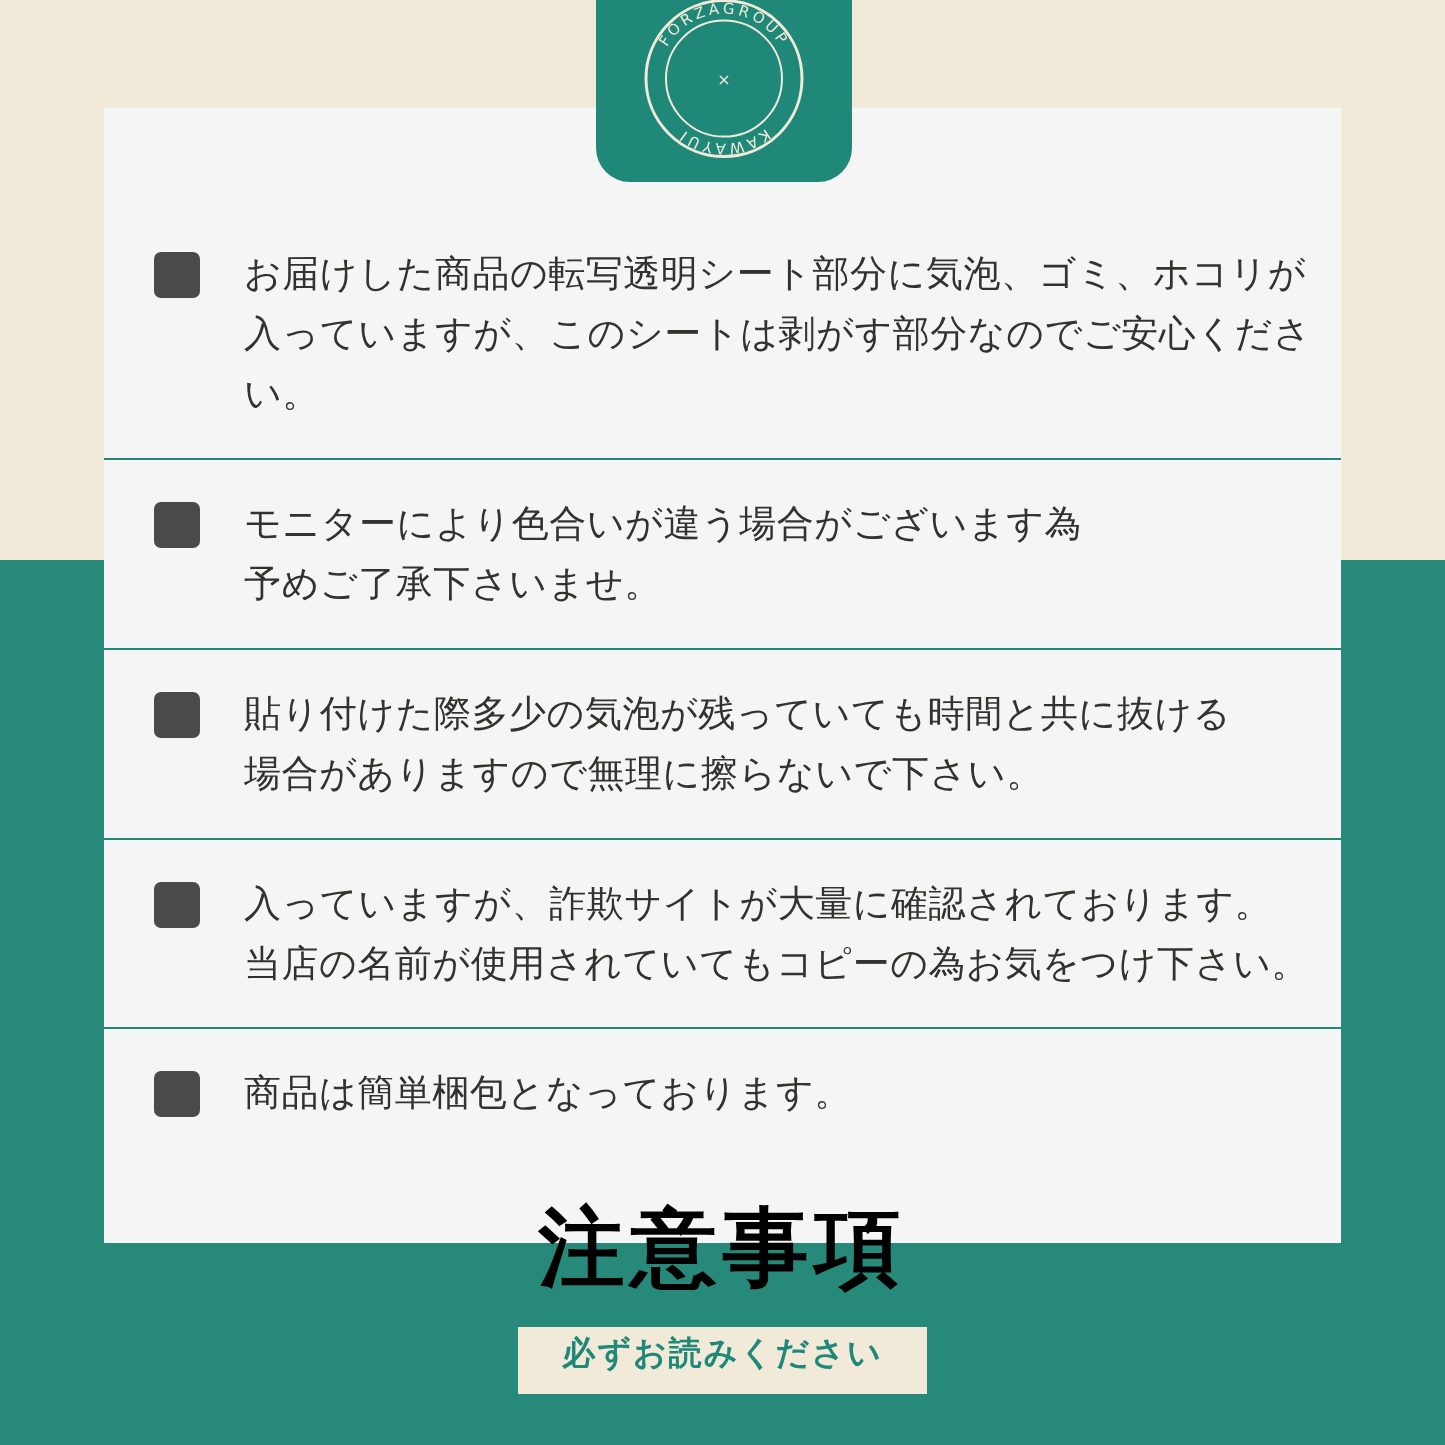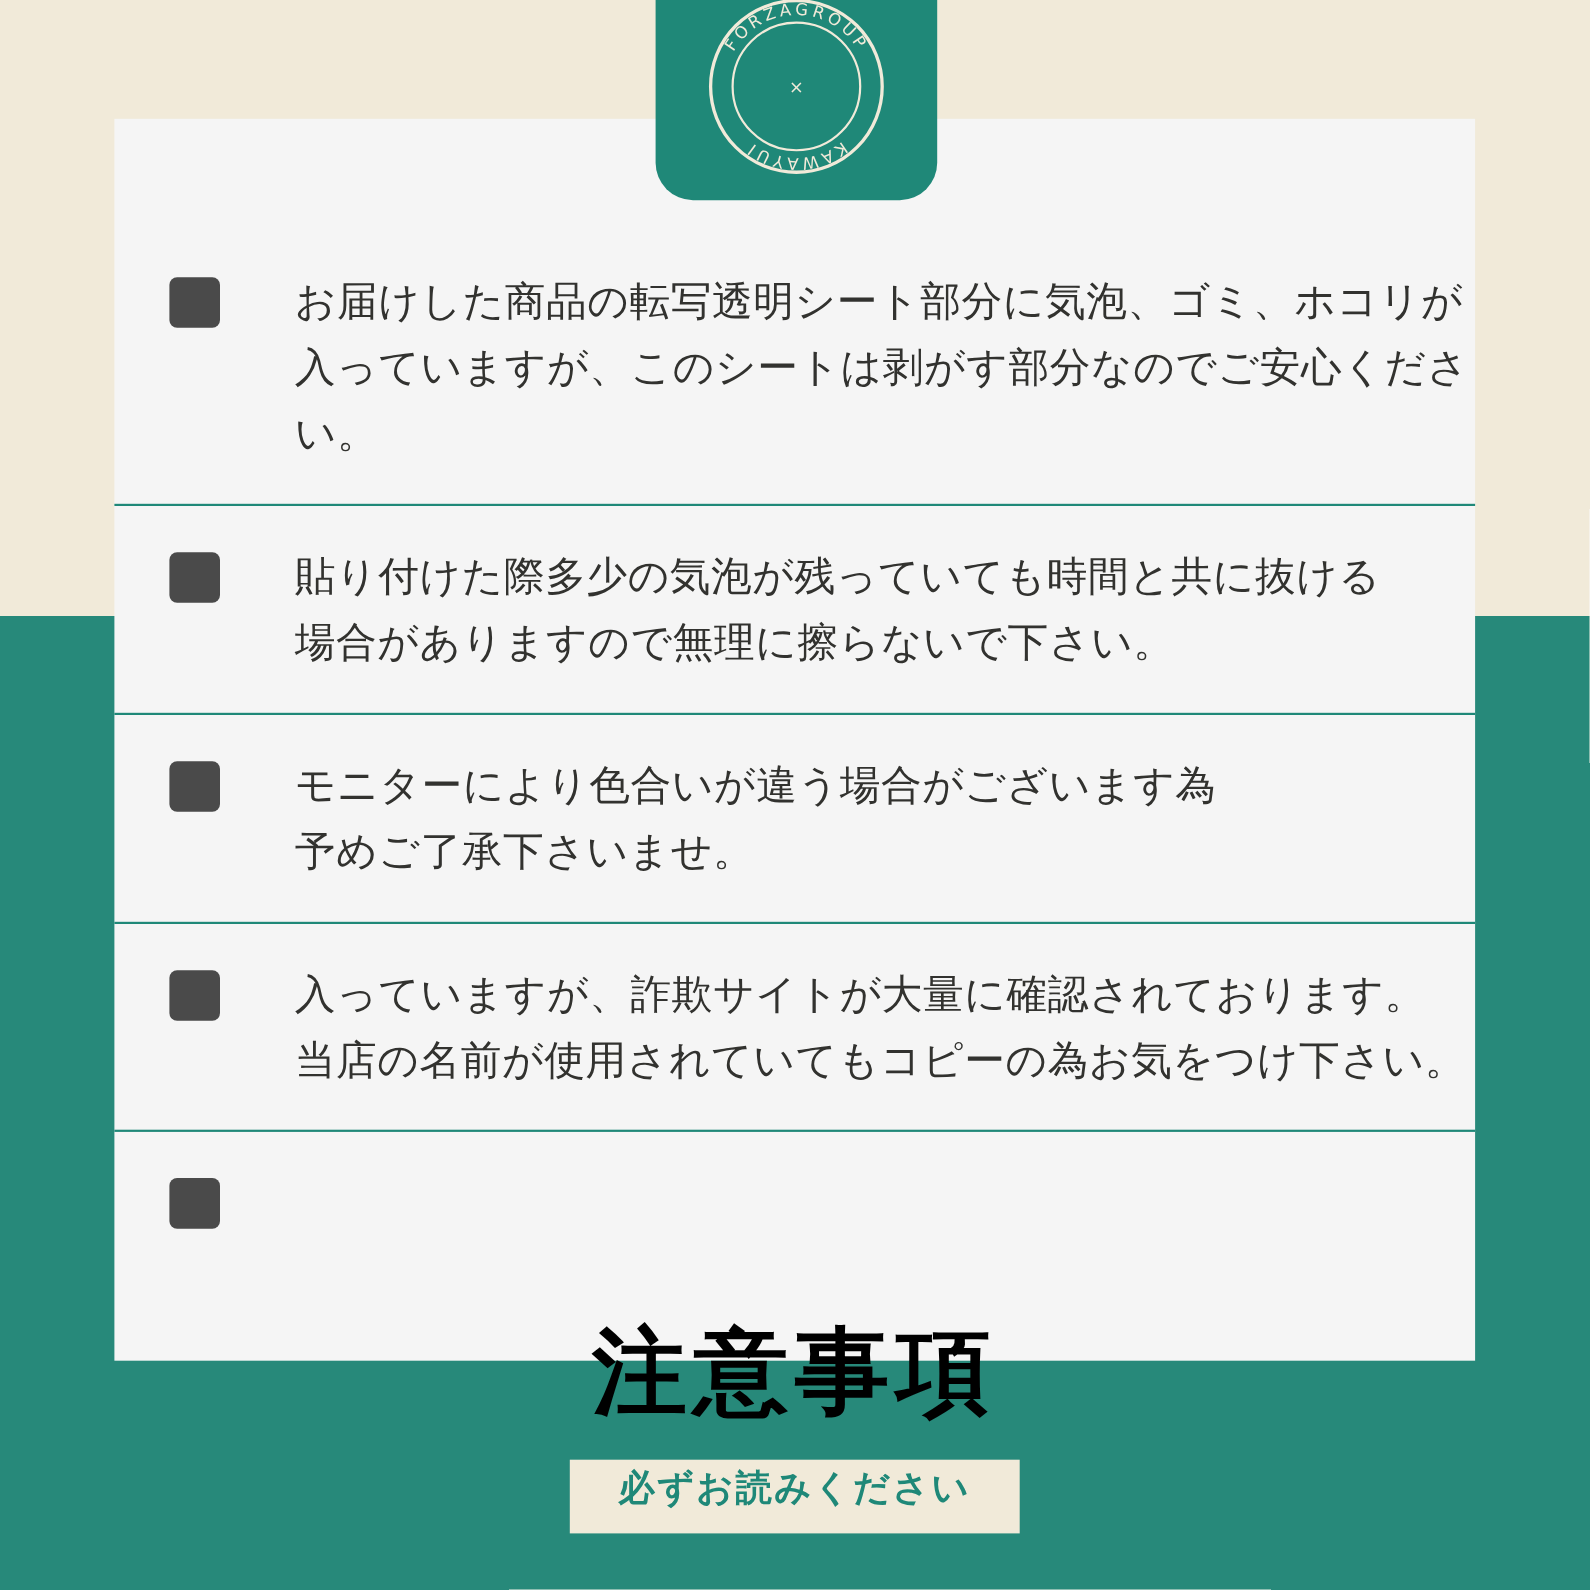--- a/index.html
+++ b/index.html
@@ -79,21 +79,21 @@
   .bullet {
     flex: 0 0 auto;
     width: 46px;
     height: 46px;
     background: #4a4a4a;
     border-radius: 7px;
     margin-top: 8px;
   }
 
   .row-text {
-    margin-left: 68px;
+    margin-left: 44px;
     color: #32322f;
     font-size: 37px;
     line-height: 1.62;
     letter-spacing: 0.5px;
     font-weight: 500;
     white-space: pre-line;
     max-width: 1080px;
   }
 
   
@@ -153,38 +153,39 @@
   <div class="card">
 
     <div class="row first">
       <span class="bullet"></span>
       <div class="row-text">お届けした商品の転写透明シート部分に気泡、ゴミ、ホコリが
 入っていますが、このシートは剥がす部分なのでご安心ください。</div>
     </div>
 
     <div class="row">
       <span class="bullet"></span>
-      <div class="row-text">貼り付けた際多少の気泡が残っていても時間と共に抜ける
-場合がありますので無理に擦らないで下さい。</div>
+      <div class="row-text">モニターにより色合いが違う場合がございます為
+予めご了承下さいませ。</div>
     </div>
 
     <div class="row">
       <span class="bullet"></span>
-      <div class="row-text">モニターにより色合いが違う場合がございます為
-予めご了承下さいませ。</div>
+      <div class="row-text">貼り付けた際多少の気泡が残っていても時間と共に抜ける
+場合がありますので無理に擦らないで下さい。</div>
     </div>
 
     <div class="row">
       <span class="bullet"></span>
       <div class="row-text">入っていますが、詐欺サイトが大量に確認されております。
 当店の名前が使用されていてもコピーの為お気をつけ下さい。</div>
     </div>
 
     <div class="row last">
       <span class="bullet"></span>
+      <div class="row-text">商品は簡単梱包となっております。</div>
     </div>
 
   </div>
 
   <div class="footer">
     <h1 class="footer-title">注意事項</h1>
     <div class="footer-chip">必ずお読みください</div>
   </div>
 
 </div>

